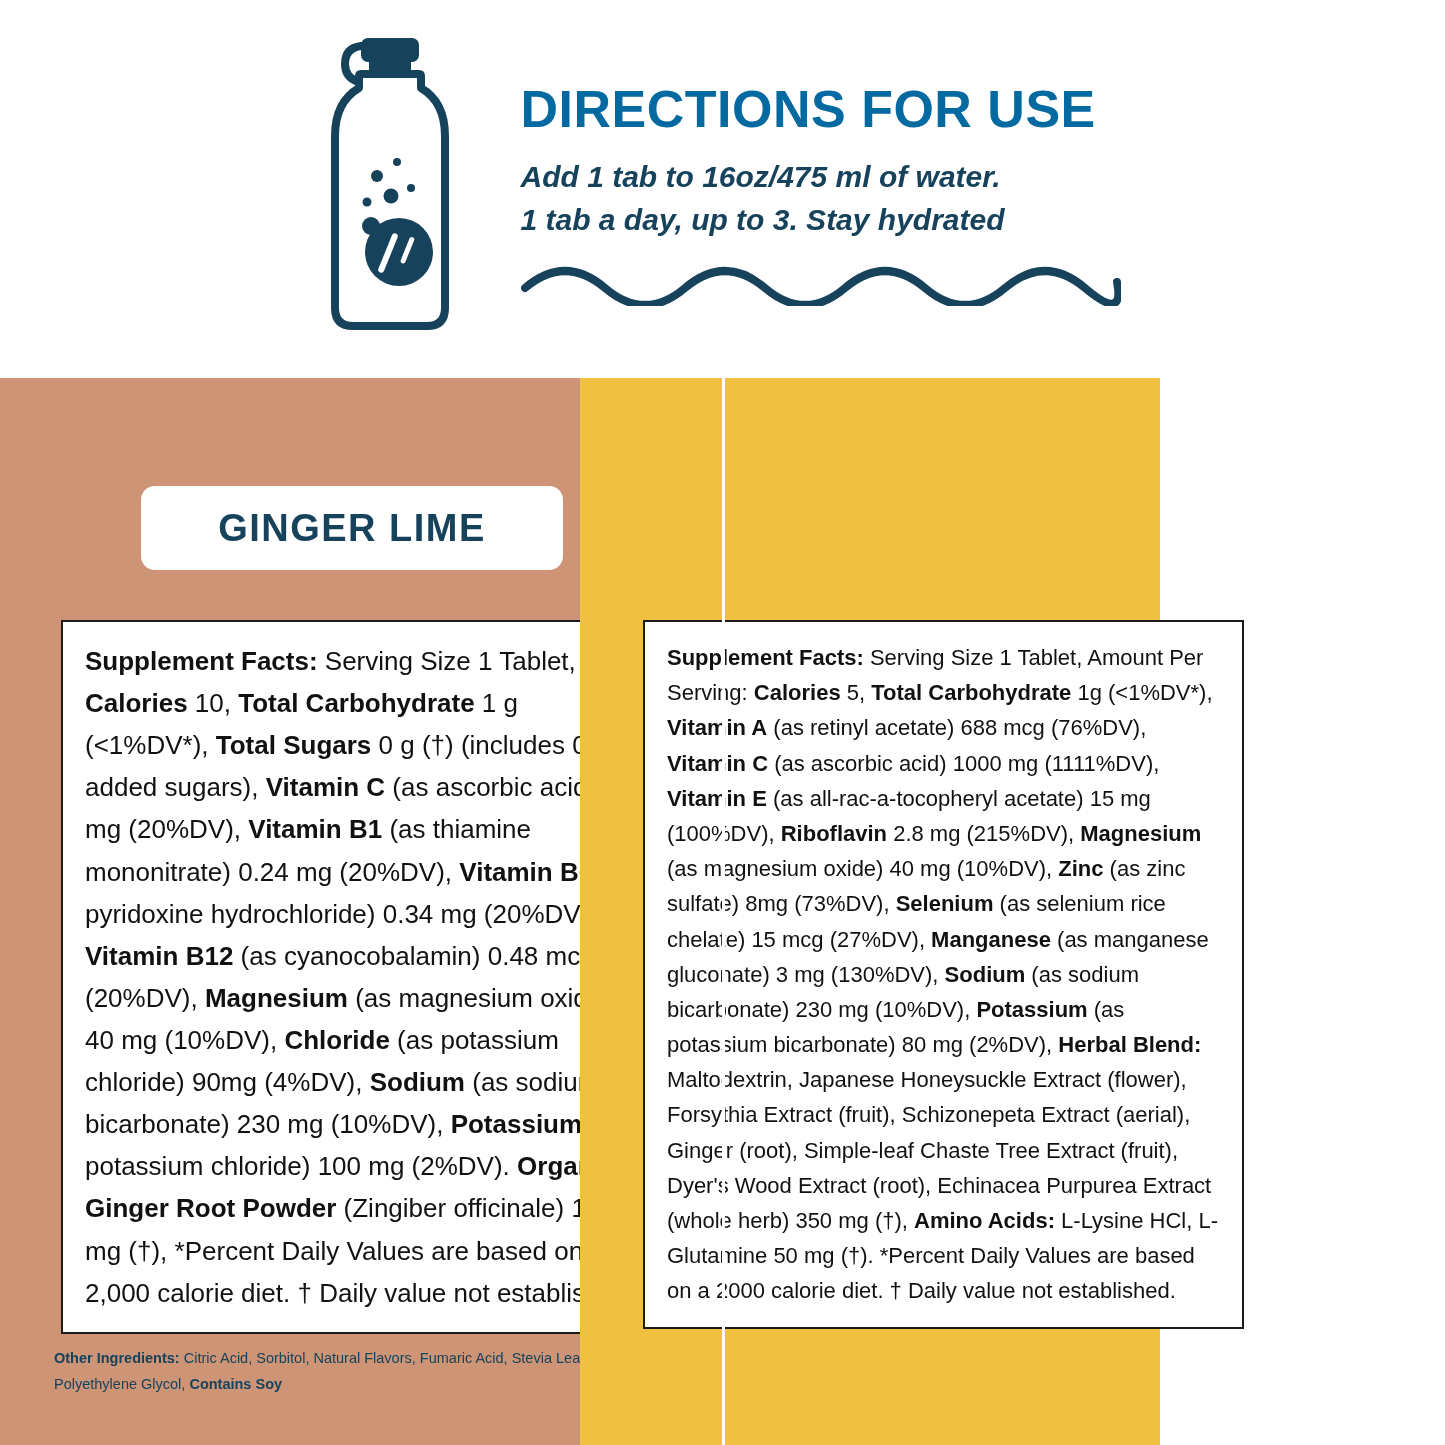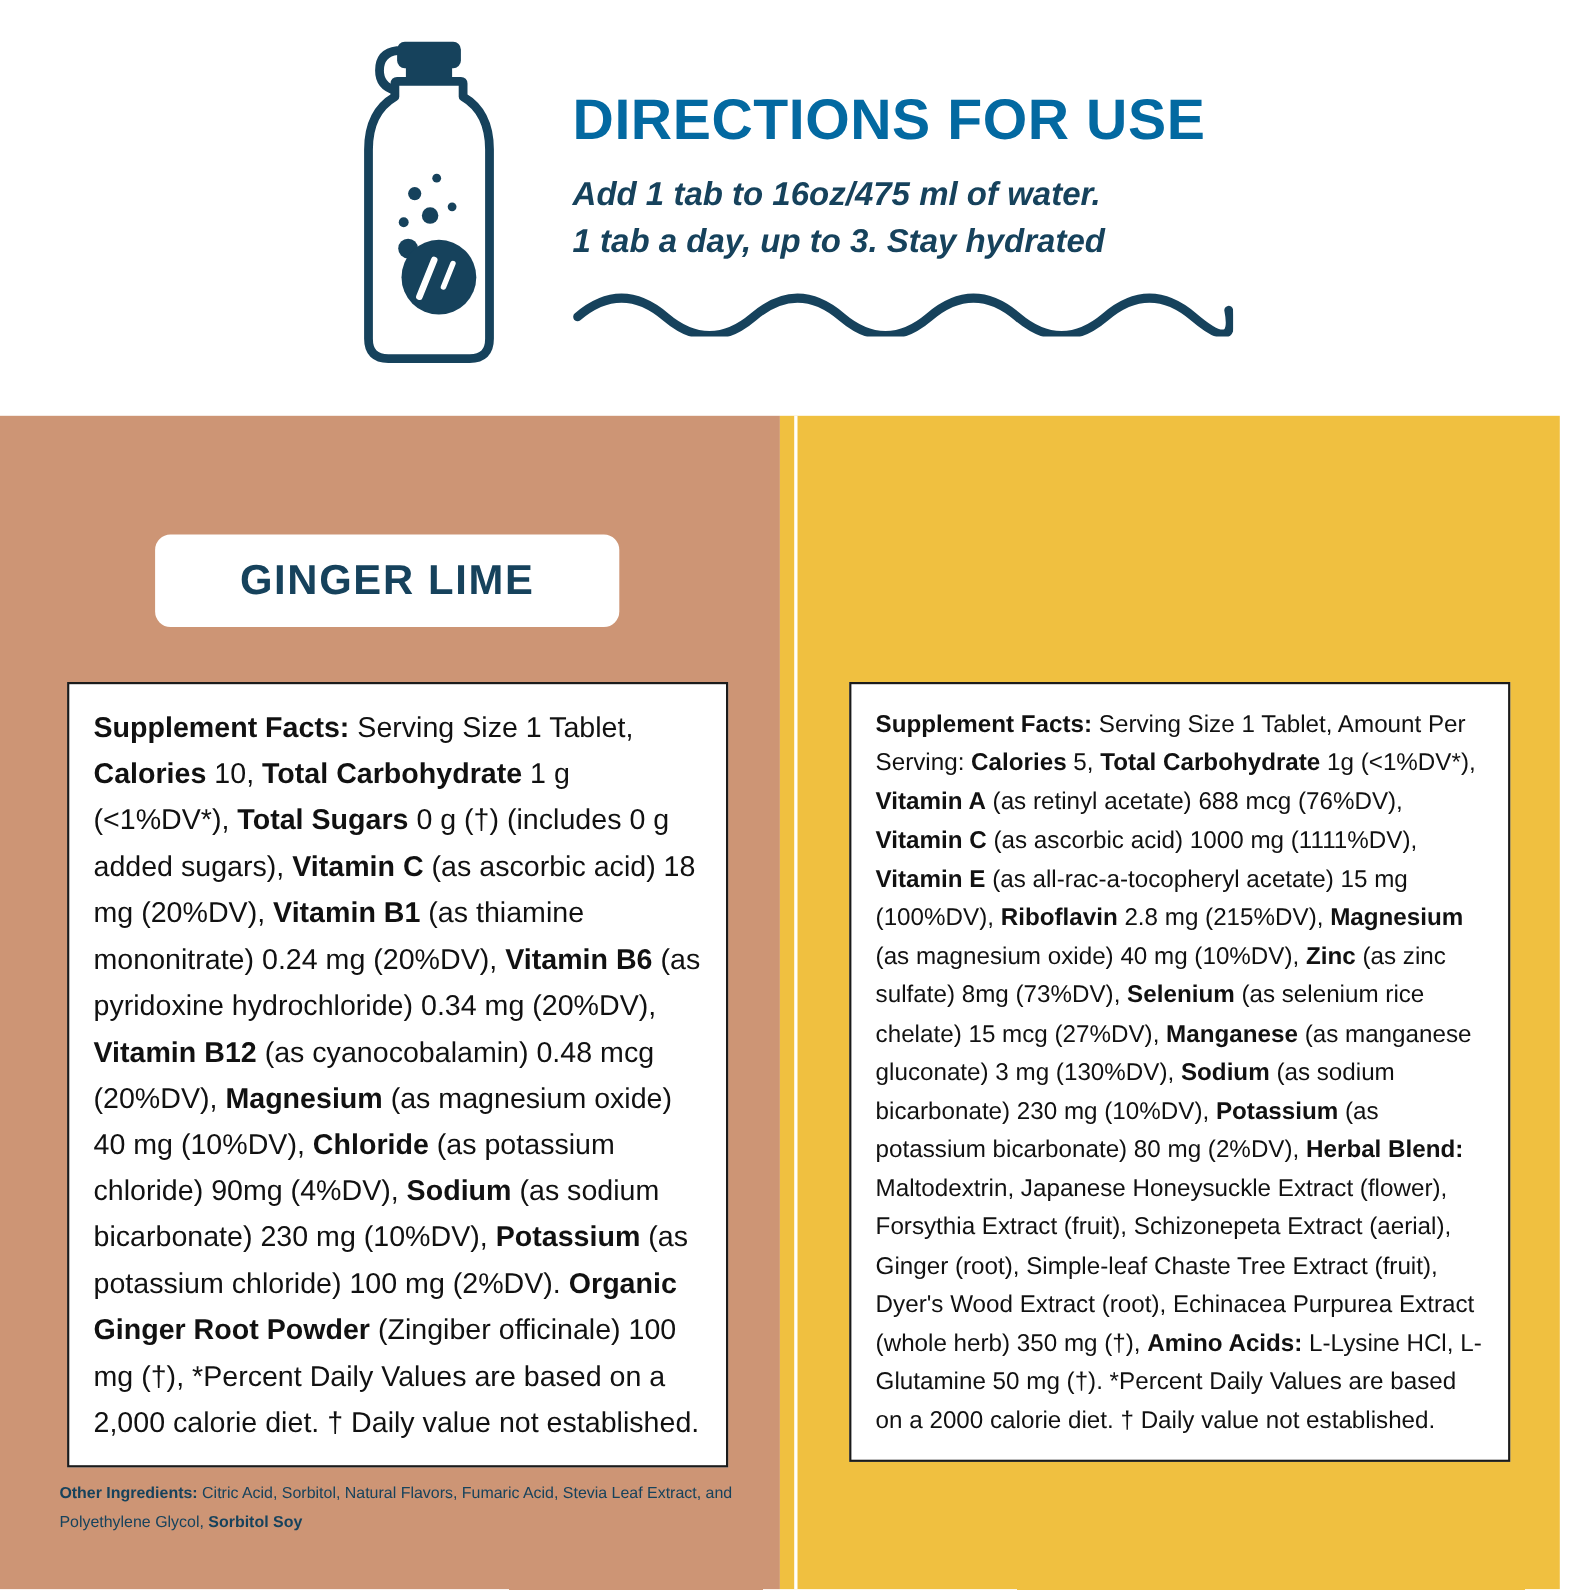--- a/index.html
+++ b/index.html
@@ -55,21 +55,21 @@
 
   
   .panels {
     position: absolute;
     left: 0; top: 378px;
     width: 1445px; height: 1067px;
     display: flex;
   }
   .panel {
     position: relative;
-    width: 709px;
+    width: 580px;
     height: 1067px;
     padding: 0;
   }
   .panel-ginger { background: #cd9575; }
   .panel-lemon  { background: #f0c040; }
   .divider {
     position: absolute;
     left: 722px; top: 378px;
     width: 3px; height: 1067px;
     background: #ffffff;
@@ -169,21 +169,21 @@
 
   <div class="panels">
 
     <div class="panel panel-ginger">
       <div class="flavor-pill">
         <span>GINGER LIME</span>
       </div>
       <div class="facts-box">
         <div class="facts-text"><b>Supplement Facts:</b> Serving Size 1 Tablet, <b>Calories</b> 10, <b>Total Carbohydrate</b> 1 g (&lt;1%DV*), <b>Total Sugars</b> 0 g (†) (includes 0 g added sugars), <b>Vitamin C</b> (as ascorbic acid) 18 mg (20%DV), <b>Vitamin B1</b> (as thiamine mononitrate) 0.24 mg (20%DV), <b>Vitamin B6</b> (as pyridoxine hydrochloride) 0.34 mg (20%DV), <b>Vitamin B12</b> (as cyanocobalamin) 0.48 mcg (20%DV), <b>Magnesium</b> (as magnesium oxide) 40 mg (10%DV), <b>Chloride</b> (as potassium chloride) 90mg (4%DV), <b>Sodium</b> (as sodium bicarbonate) 230 mg (10%DV), <b>Potassium</b> (as potassium chloride) 100 mg (2%DV). <b>Organic Ginger Root Powder</b> (Zingiber officinale) 100 mg (†), *Percent Daily Values are based on a 2,000 calorie diet. † Daily value not established.</div>
       </div>
-      <div class="other-ing"><b>Other Ingredients:</b> Citric Acid, Sorbitol, Natural Flavors, Fumaric Acid, Stevia Leaf Extract, and Polyethylene Glycol, <b>Sorbitol Soy</b></div>
+      <div class="other-ing"><b>Other Ingredients:</b> Citric Acid, Sorbitol, Natural Flavors, Fumaric Acid, Stevia Leaf Extract, and Polyethylene Glycol, <b>Contains Soy</b></div>
     </div>
 
     <div class="panel panel-lemon">
       <div class="facts-box">
         <div class="facts-text"><b>Supplement Facts:</b> Serving Size 1 Tablet, Amount Per Serving: <b>Calories</b> 5, <b>Total Carbohydrate</b> 1g (&lt;1%DV*), <b>Vitamin A</b> (as retinyl acetate) 688 mcg (76%DV), <b>Vitamin C</b> (as ascorbic acid) 1000 mg (1111%DV), <b>Vitamin E</b> (as all-rac-a-tocopheryl acetate) 15 mg (100%DV), <b>Riboflavin</b> 2.8 mg (215%DV), <b>Magnesium</b> (as magnesium oxide) 40 mg (10%DV), <b>Zinc</b> (as zinc sulfate) 8mg (73%DV), <b>Selenium</b> (as selenium rice chelate) 15 mcg (27%DV), <b>Manganese</b> (as manganese gluconate) 3 mg (130%DV), <b>Sodium</b> (as sodium bicarbonate) 230 mg (10%DV), <b>Potassium</b> (as potassium bicarbonate) 80 mg (2%DV), <b>Herbal Blend:</b> Maltodextrin, Japanese Honeysuckle Extract (flower), Forsythia Extract (fruit), Schizonepeta Extract (aerial), Ginger (root), Simple-leaf Chaste Tree Extract (fruit), Dyer's Wood Extract (root), Echinacea Purpurea Extract (whole herb) 350 mg (†), <b>Amino Acids:</b> L-Lysine HCl, L-Glutamine 50 mg (†). *Percent Daily Values are based on a 2000 calorie diet. † Daily value not established.</div>
       </div>
     </div>
 
   </div>
 

